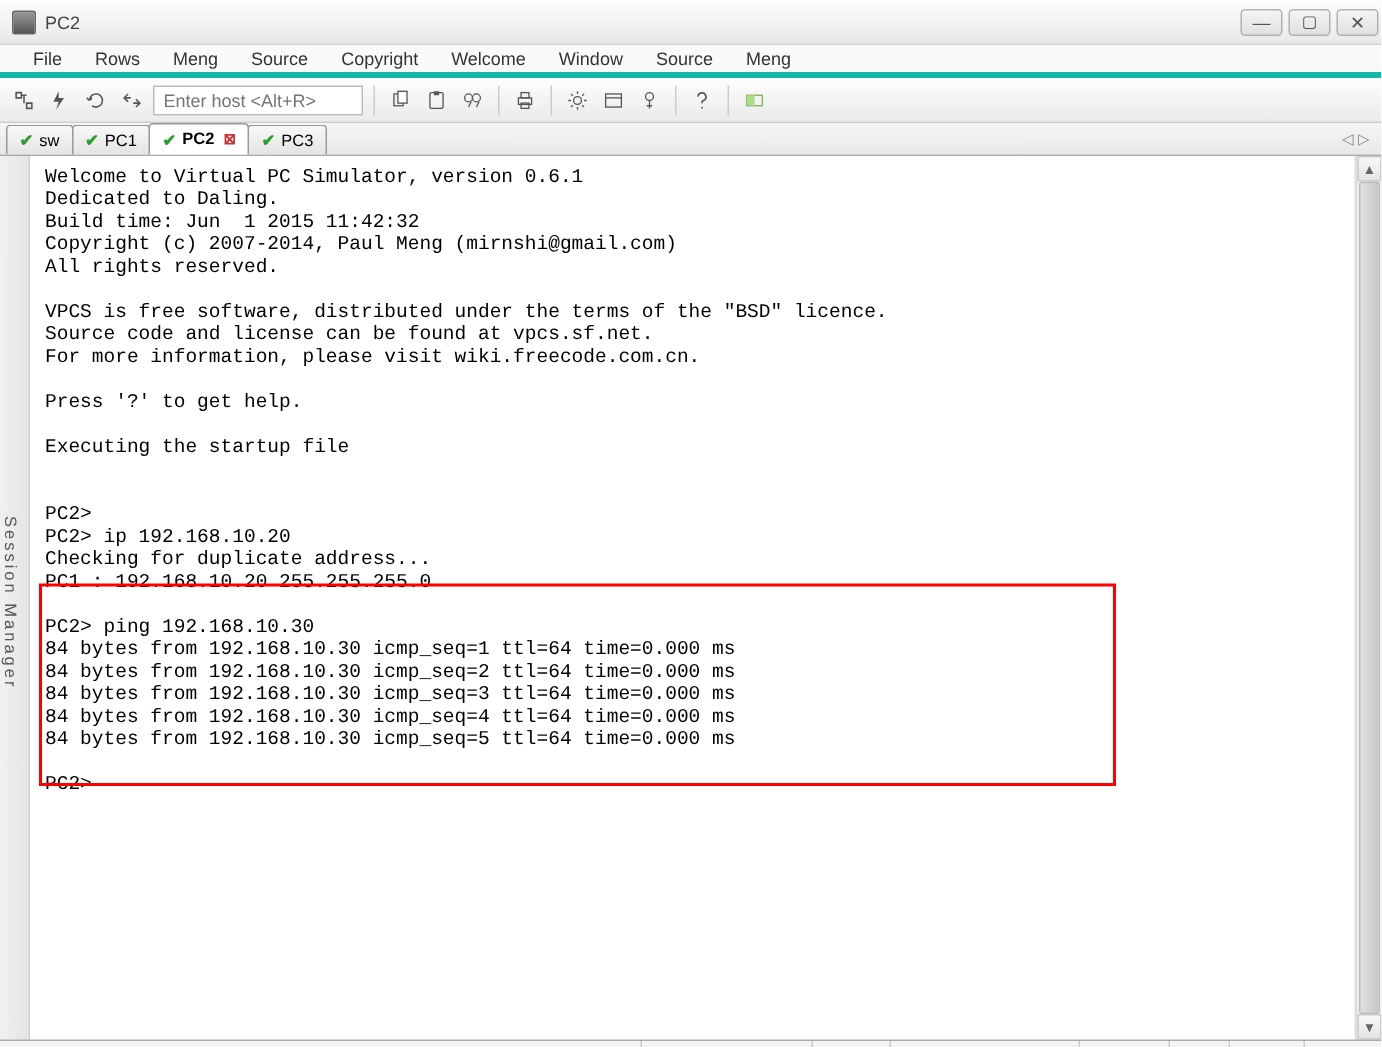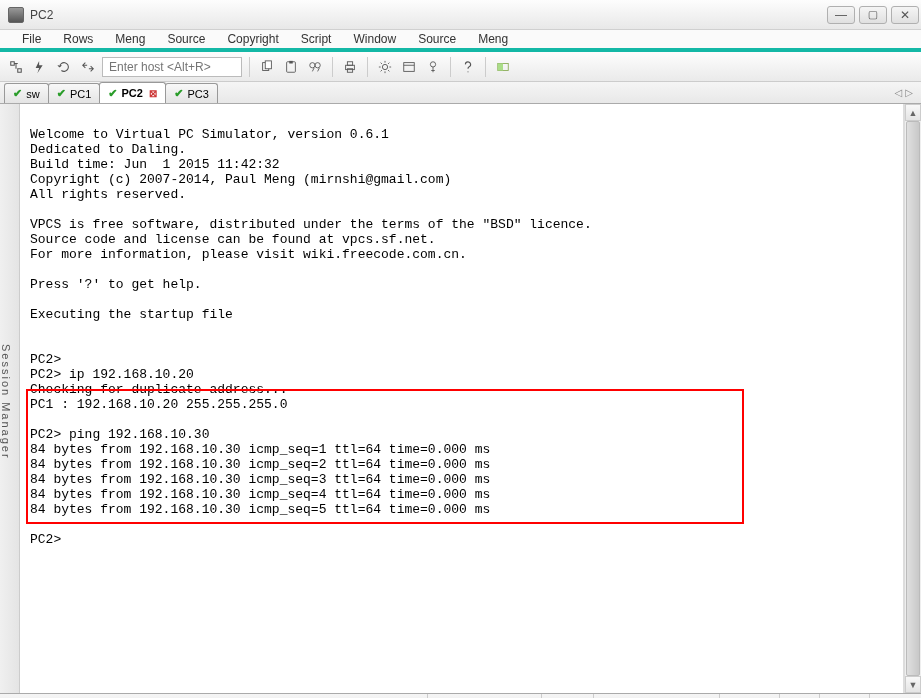--- a/index.html
+++ b/index.html
@@ -17,21 +17,21 @@
 .tb-btn { width: 20px; height: 20px; display: flex; align-items: center; justify-content: center; cursor: pointer; color: #555; border-radius: 2px; }
 .host-input { height: 20px; width: 140px; border: 1px solid #bbb; padding: 0 6px; color: #888; font-size: 12px; }
 .tabbar { height: 22px; display: flex; align-items: flex-end; padding-left: 4px; background: linear-gradient(#f5f5f5,#e8e8e8); border-bottom: 1px solid #aaa; position: relative; }
 .tab { height: 20px; border: 1px solid #999; border-bottom: none; background: linear-gradient(#f8f8f8,#e4e4e4); padding: 0 8px; display: flex; align-items: center; gap: 4px; margin-right: -1px; border-top-left-radius: 3px; border-top-right-radius: 3px; cursor: pointer; font-size: 11px; }
 .tab.active { background: #fff; font-weight: bold; height: 21px; z-index: 1; }
 .tab .chk { color: #2a9d2a; font-weight: bold; font-size: 11px; }
 .tab .x { color: #c33; font-weight: bold; margin-left: 2px; font-size: 10px; }
 .tab-scroll { position: absolute; right: 8px; display: flex; gap: 3px; align-items: center; height: 100%; color: #888; font-size: 10px; }
 .body-area { display: flex; height: 589px; }
 .side-tab { width: 20px; background: linear-gradient(90deg,#f0f0f0,#e4e4e4); border-right: 1px solid #ccc; writing-mode: vertical-lr; padding-top: 6px; font-size: 11px; color: #555; text-align: center; letter-spacing: 2px; user-select: none; }
-.terminal-wrap { flex: 1; background: #fff; padding: 23px 8px 4px 10px; position: relative; border-right: 1px solid #ddd; overflow: hidden; }
+.terminal-wrap { flex: 1; background: #fff; padding: 6px 8px 4px 10px; position: relative; border-right: 1px solid #ddd; overflow: hidden; }
 .terminal { font-family: Consolas, 'Courier New', monospace; font-size: 13px; line-height: 15px; white-space: pre; color: #000; }
 .highlight-box { position: absolute; border: 2px solid #ff0000; left: 6px; top: 285px; width: 718px; height: 135px; pointer-events: none; }
 .scrollbar-v { width: 17px; background: #f0f0f0; border-left: 1px solid #ddd; display: flex; flex-direction: column; }
 .sb-arrow { height: 17px; display:flex; align-items:center; justify-content:center; color:#666; font-size:9px; background: linear-gradient(#f8f8f8,#e4e4e4); border:1px solid #ccc; cursor: pointer; }
 .sb-track { flex: 1; background: #efefef; position: relative; }
 .sb-thumb { position: absolute; left:1px; right:1px; top:0; height: 100%; background: linear-gradient(90deg,#e0e0e0,#c8c8c8); border:1px solid #bbb; border-radius: 2px; }
 .statusbar { height: 22px; border-top: 1px solid #aaa; background: linear-gradient(#f5f5f5,#e6e6e6); display: flex; align-items: center; font-size: 12px; color: #444; position: relative; }
 .sb-cell { padding: 0 12px; border-right: 1px solid #ccc; height: 100%; display: flex; align-items: center; }
 .sb-cell.first { flex: 1; border-right: 1px solid #ccc; padding-left: 8px; }
 svg { width:14px; height:14px; }
@@ -48,21 +48,21 @@
     <div class="win-btn">✕</div>
   </div>
 </div>
 
 <div class="menubar">
   <span>File</span>
   <span>Rows</span>
   <span>Meng</span>
   <span>Source</span>
   <span>Copyright</span>
-  <span>Script</span>
+  <span>Welcome</span>
   <span>Window</span>
   <span>Source</span>
   <span>Meng</span>
 </div>
 
 <div class="toolbar">
   <div class="tb-btn">
       <svg viewBox="0 0 16 16">
         <path d="M2 2h4v4H2zM10 10h4v4h-4zM6 4h4M8 4v6" stroke="#555" fill="none" stroke-width="1.2"></path>
       </svg>

